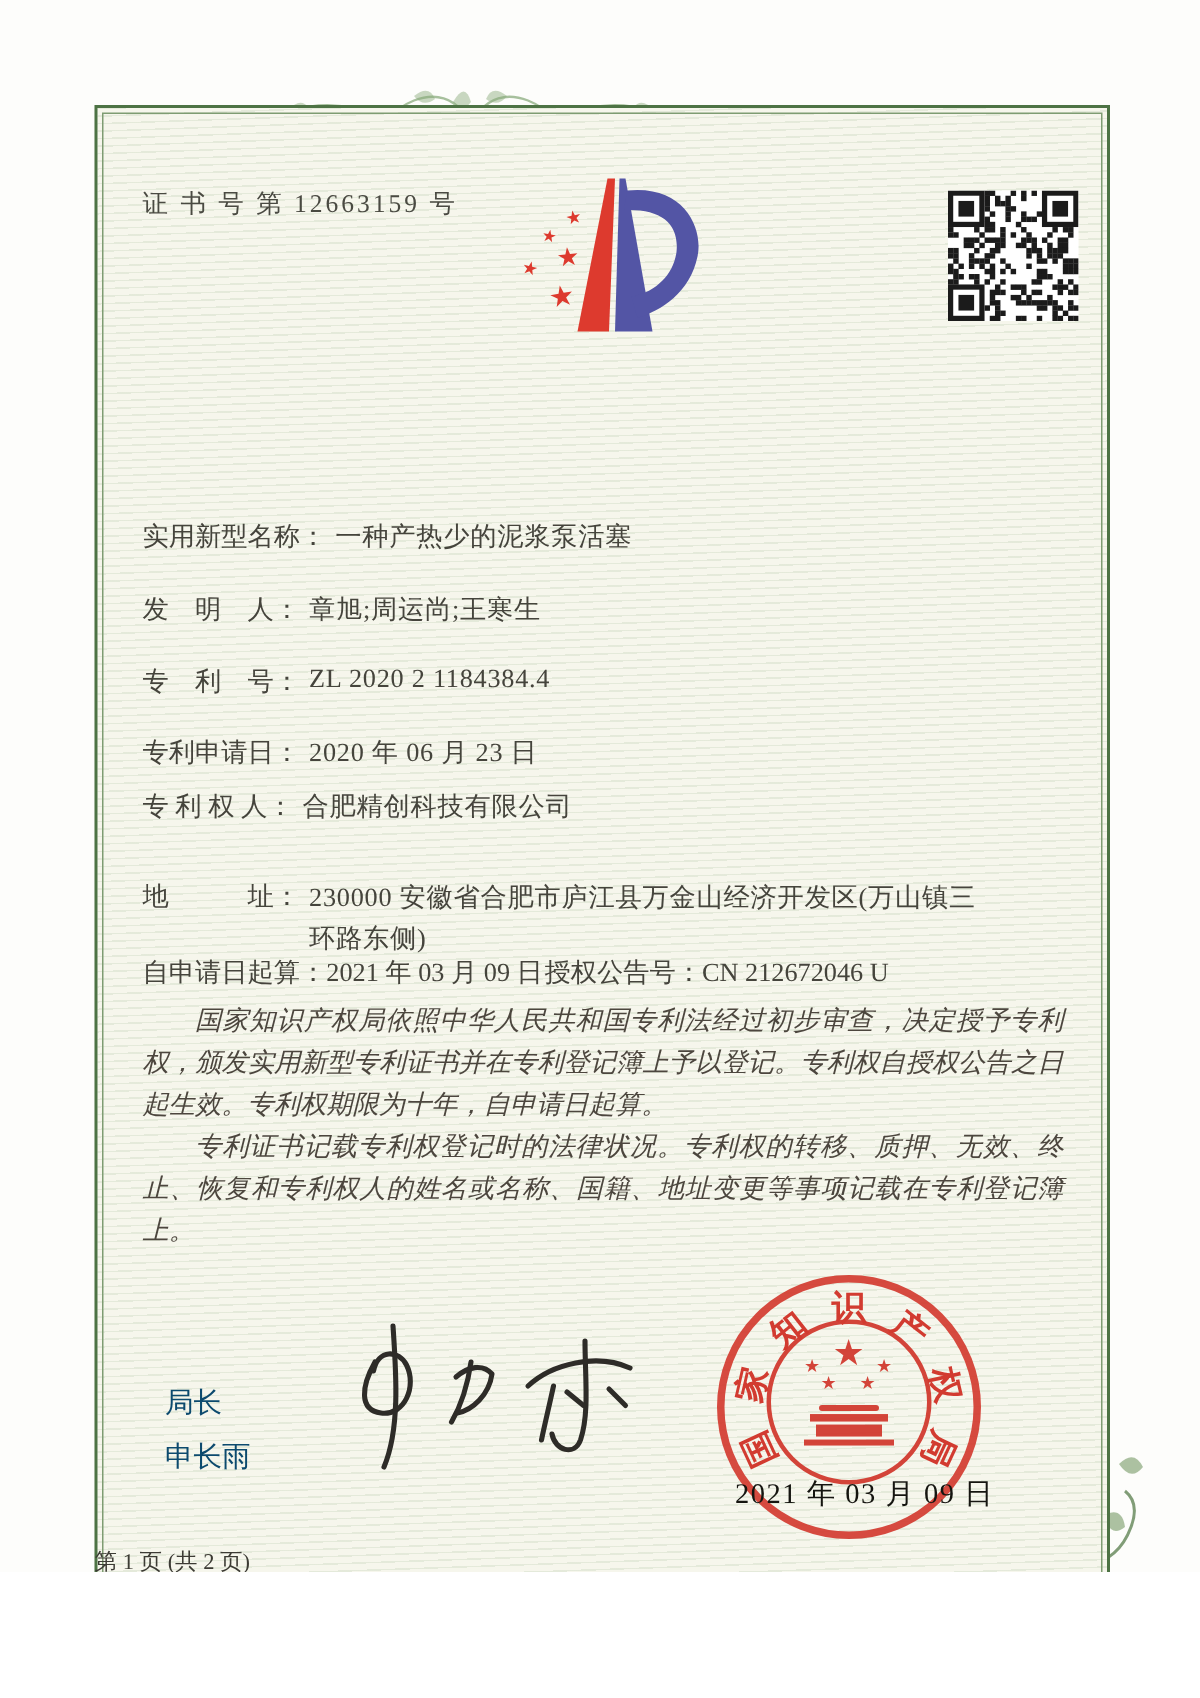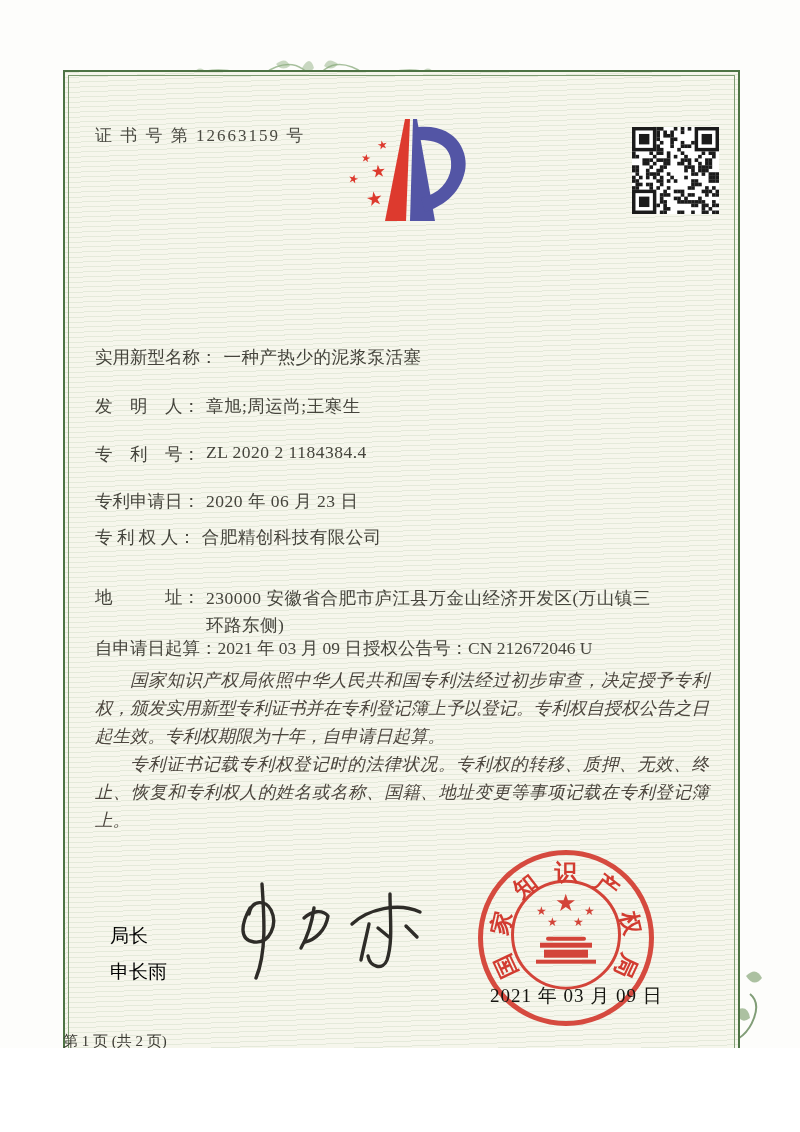--- a/index.html
+++ b/index.html
@@ -45,21 +45,21 @@
   .row-grant{position:absolute;left:95px;top:636px;width:615px;font-size:17.5px;color:#45443c;}
   .row-grant .pair2{position:absolute;left:268px;top:0;}
   
   .body-text{
     position:absolute;left:95px;top:666px;width:614px;
     font-size:17.5px;line-height:28px;font-style:italic;color:#4c463e;
     text-align:justify;
   }
   .body-text p{margin:0;text-indent:2em;}
   
-  .signer{position:absolute;left:110px;top:918px;font-size:19px;color:#000000;line-height:36px;}
+  .signer{position:absolute;left:110px;top:918px;font-size:19px;color:#0c4a6e;line-height:36px;}
   .signature{position:absolute;left:210px;top:872px;width:240px;height:120px;}
   
   .seal{position:absolute;left:478px;top:850px;width:176px;height:176px;}
   .seal-ring{
     position:absolute;inset:0;border:5.5px solid #d23b30;border-radius:50%;
     opacity:.92;
   }
   .seal-char{
     position:absolute;left:50%;top:50%;font-size:23px;font-weight:bold;color:#d23b30;
     transform:translate(-50%,-50%) rotate(var(--a)) translateY(-66px);

